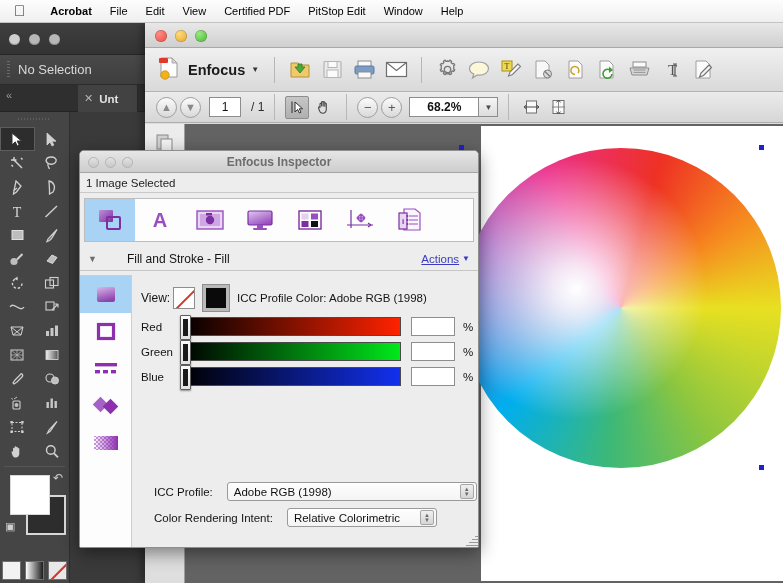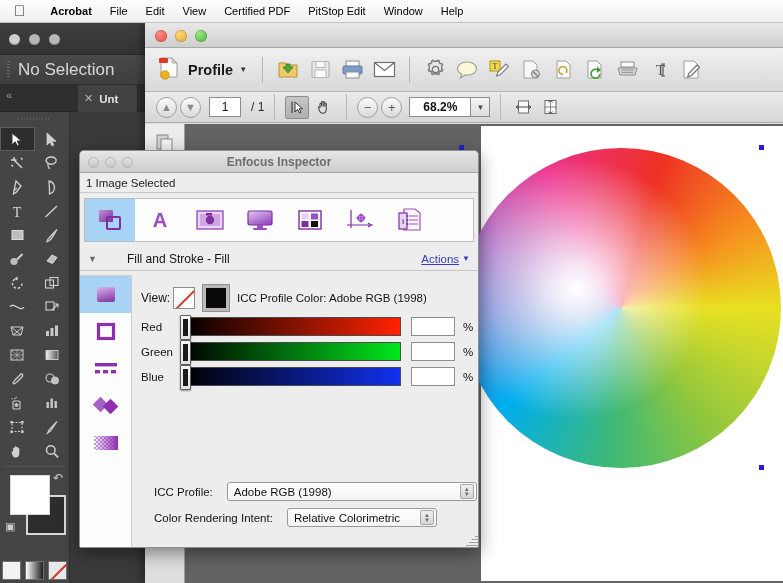--- a/index.html
+++ b/index.html
@@ -48,21 +48,21 @@
   }
   #ai-controlbar {
     position:absolute; left:0; top:32px; width:200px; height:30px;
     background:linear-gradient(#494949,#3e3e3e);
     border-bottom:1px solid #2b2b2b;
     display:flex; align-items:center;
   }
   #ai-grip { width:10px; height:18px; margin-left:4px;
     background: repeating-linear-gradient(to bottom,#6a6a6a 0 1px,transparent 1px 3px);
     width:3px; margin-left:7px;}
-  #ai-nosel { color:#d8d8d8; font-size:17px; margin-left:8px; }
+  #ai-nosel { color:#d8d8d8; font-size:13px; margin-left:8px; }
   #ai-ctrlbox {
     position:absolute; right:6px; top:5px; width:24px; height:19px;
     background:#585858; border:1px solid #6d6d6d; border-radius:2px;
   }
   #ai-tabbar {
     position:absolute; left:0; top:62px; width:200px; height:27px;
     background:#2f2f2f; border-bottom:1px solid #242424;
   }
   #ai-collapse { position:absolute; left:6px; top:66px; color:#9a9a9a; font-size:11px; letter-spacing:-1px;}
   #ai-tab {
@@ -141,21 +141,21 @@
   .rndbtn { width:21px; height:21px; border-radius:50%;
     background:linear-gradient(#fbfbfb,#d9d9d9); border:1px solid #9d9d9d;
     display:flex;align-items:center;justify-content:center; color:#8a8a8a; font-size:11px;}
   .rndbtn.dark { color:#5a5a5a; }
   #pagefield { width:32px; height:20px; background:#fff; border:1px solid #8d8d8d;
     text-align:center; font-size:12px; line-height:19px; margin-left:5px; color:#111; }
   #pageof { font-size:12px; color:#2b2b2b; margin-left:7px;}
   .sqbtn { width:24px; height:23px; display:flex;align-items:center;justify-content:center;
     border:1px solid transparent;}
   .sqbtn.on { background:linear-gradient(#c6c6c6,#b0b0b0); border:1px solid #8e8e8e; border-radius:2px;}
-  #zoomfield { width:62px; height:20px; background:#fff; border:1px solid #8d8d8d;
+  #zoomfield { width:70px; height:20px; background:#fff; border:1px solid #8d8d8d;
     font-size:12px; font-weight:bold; line-height:19px; text-align:center; color:#111; margin-left:4px;}
   #zoomdrop { width:19px; height:20px; background:linear-gradient(#f6f6f6,#dcdcdc);
      border:1px solid #8d8d8d; border-left:none; display:flex;align-items:center;justify-content:center;
      color:#4a4a4a; font-size:8px;}
 
   
   #ac-body { position:absolute; left:0; top:101px; width:638px; height:459px; background:#636363; }
   #ac-sidebar { position:absolute; left:0; top:0; width:40px; height:459px;
      background:linear-gradient(#ececec,#dedede); border-right:1px solid #9e9e9e;}
   #ac-sidebar .sbicon { width:40px; height:40px; display:flex;align-items:center;justify-content:center;}
@@ -495,21 +495,21 @@
   <div id="ac-toolbar1">
     <div class="createbtn">
       <span>
         <svg width="24" height="26" viewBox="0 0 24 26">
           <path d="M3 3 h11 l5 5 v14 h-16 z" fill="#fdfdfd" stroke="#9a9a9a" stroke-width="1"></path>
           <path d="M14 3 l5 5 h-5 z" fill="#d8d8d8" stroke="#9a9a9a" stroke-width=".8"></path>
           <rect x="1" y="3" width="9" height="5" rx="1" fill="#e0392c"></rect>
           <circle cx="7" cy="20" r="4.2" fill="#f2b31a" stroke="#c98f12" stroke-width=".8"></circle>
         </svg>
       </span>
-      <span class="lbl">Profile</span>
+      <span class="lbl">Enfocus</span>
       <span style="font-size:8px;color:#333;">▼</span>
     </div>
 
     <div class="tbsep"></div>
 
     <div class="tbicon">
       <svg width="23" height="22" viewBox="0 0 23 22">
           <path d="M2 4 h7 l2 2 h9 v12 h-18 z" fill="#f0c96a" stroke="#b79234" stroke-width="1"></path>
           <path d="M11 14 l5-6 h-3 v-3 h-4 v3 h-3 z" fill="#4caa3a" stroke="#2e7a22" stroke-width=".8"></path>
         </svg>

